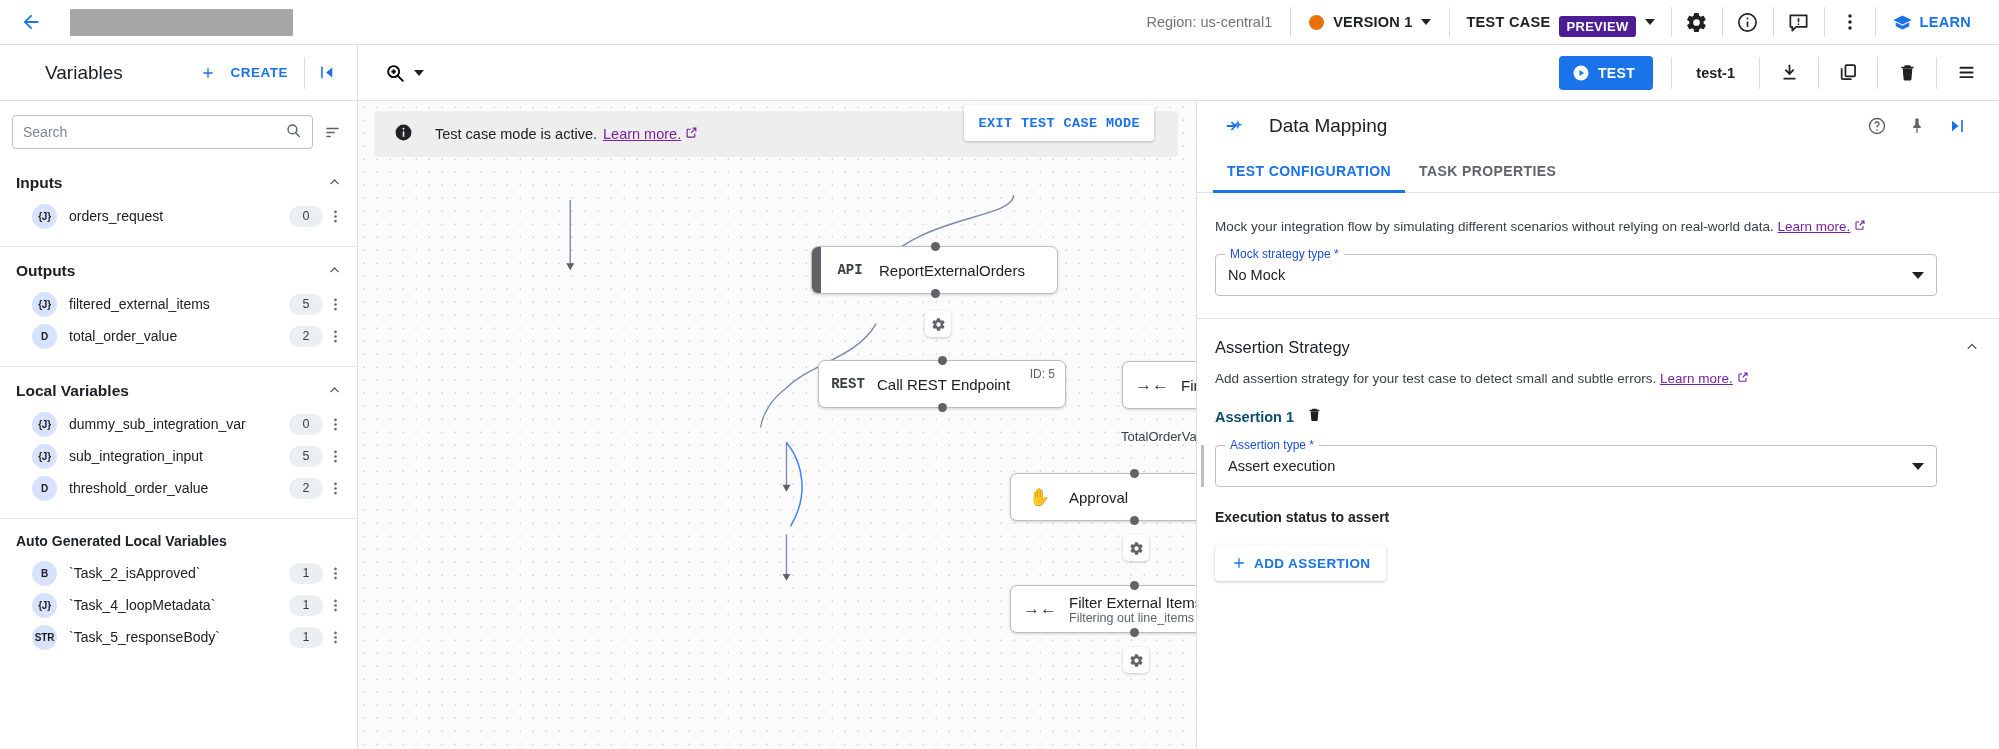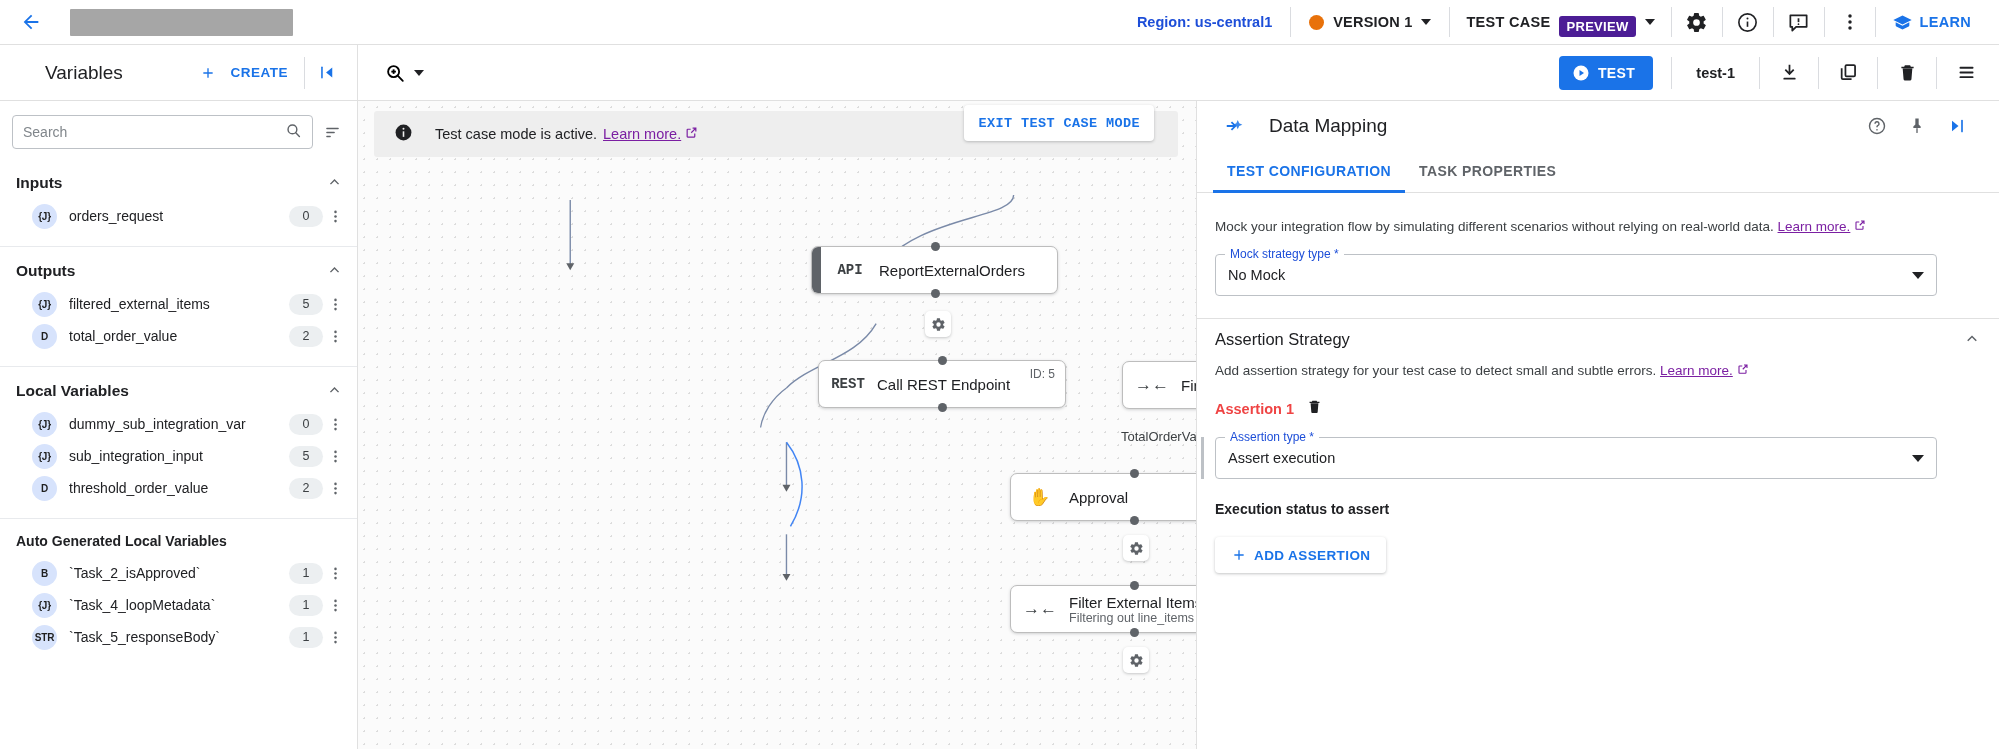--- a/index.html
+++ b/index.html
@@ -20,21 +20,21 @@
     background: #fff; padding: 0 14px;
   }
   .back-arrow {
     width: 34px; height: 34px; display: flex; align-items: center; justify-content: center;
     color: #1a73e8; cursor: pointer; flex: 0 0 34px;
   }
   .title-redaction {
     width: 223px; height: 27px; background: #a6a6a6; margin-left: 22px; border-radius: 1px;
   }
   .topbar-spacer { flex: 1 1 auto; }
-  .region-label { font-size: 14.5px; color: #1d4ed8; padding: 0 16px; white-space: nowrap; font-weight: bold; }
+  .region-label { font-size: 14.5px; color: #737373; padding: 0 16px; white-space: nowrap; }
   .tb-divider { width: 1px; height: 30px; background: #dadce0; margin: 0 2px; flex: 0 0 1px; }
   .version-chip {
     display: flex; align-items: center; gap: 9px; padding: 0 16px; cursor: pointer; white-space: nowrap;
   }
   .version-dot { width: 15px; height: 15px; border-radius: 50%; background: #e8710a; flex: 0 0 15px; }
   .version-text { font-size: 14.5px; font-weight: bold; color: #202124; letter-spacing: .2px; }
   .caret { width: 0; height: 0; border-left: 5px solid transparent; border-right: 5px solid transparent; border-top: 6px solid #202124; }
   .testcase-chip { display: flex; align-items: center; gap: 9px; padding: 0 14px; cursor: pointer; white-space: nowrap; }
   .testcase-text { font-size: 14.5px; font-weight: bold; color: #202124; letter-spacing: .3px; }
   .preview-badge {
@@ -184,24 +184,24 @@
     position: relative; border: 1px solid #bdc1c6; border-radius: 4px; height: 42px; margin-top: 18px;
     display: flex; align-items: center; padding: 0 12px; cursor: pointer; max-width: 722px;
   }
   .field-legend {
     position: absolute; top: -8px; left: 9px; background: #fff; padding: 0 5px;
     font-size: 12px; color: #1d4ed8;
   }
   .field-value { font-size: 14.5px; color: #202124; flex: 1 1 auto; }
   .sel-caret { width: 0; height: 0; border-left: 6px solid transparent; border-right: 6px solid transparent; border-top: 7px solid #202124; }
   .rp-sep { height: 1px; background: #e0e0e0; margin: 22px -18px 0 -18px; }
-  .sec2-head { display: flex; align-items: flex-end; margin-top: 10px; cursor: pointer; }
+  .sec2-head { display: flex; align-items: flex-end; margin-top: 18px; cursor: pointer; }
   .sec2-title { flex: 1 1 auto; font-size: 16.5px; color: #202124; }
   .assertion-row { display: flex; align-items: center; gap: 12px; margin-top: 18px; }
-  .assertion-label { font-size: 14.5px; font-weight: bold; color: #ef4444; }
+  .assertion-label { font-size: 14.5px; font-weight: bold; color: #0c4a6e; }
   .assertion-block { border-left: 3px solid #bdc1c6; padding-left: 11px; margin-top: 4px; margin-left: -14px; }
   .exec-title { font-size: 14px; font-weight: bold; color: #202124; margin-top: 22px; }
   .radio-row { display: flex; align-items: center; gap: 12px; margin-top: 12px; cursor: pointer; }
   .radio {
     width: 18px; height: 18px; border-radius: 50%; border: 2px solid #5f6368; flex: 0 0 18px;
     display: flex; align-items: center; justify-content: center;
   }
   .radio.on { border-color: #1a73e8; }
   .radio.on::after { content: ""; width: 9px; height: 9px; border-radius: 50%; background: #1a73e8; }
   .radio-label { font-size: 14.5px; color: #202124; }

